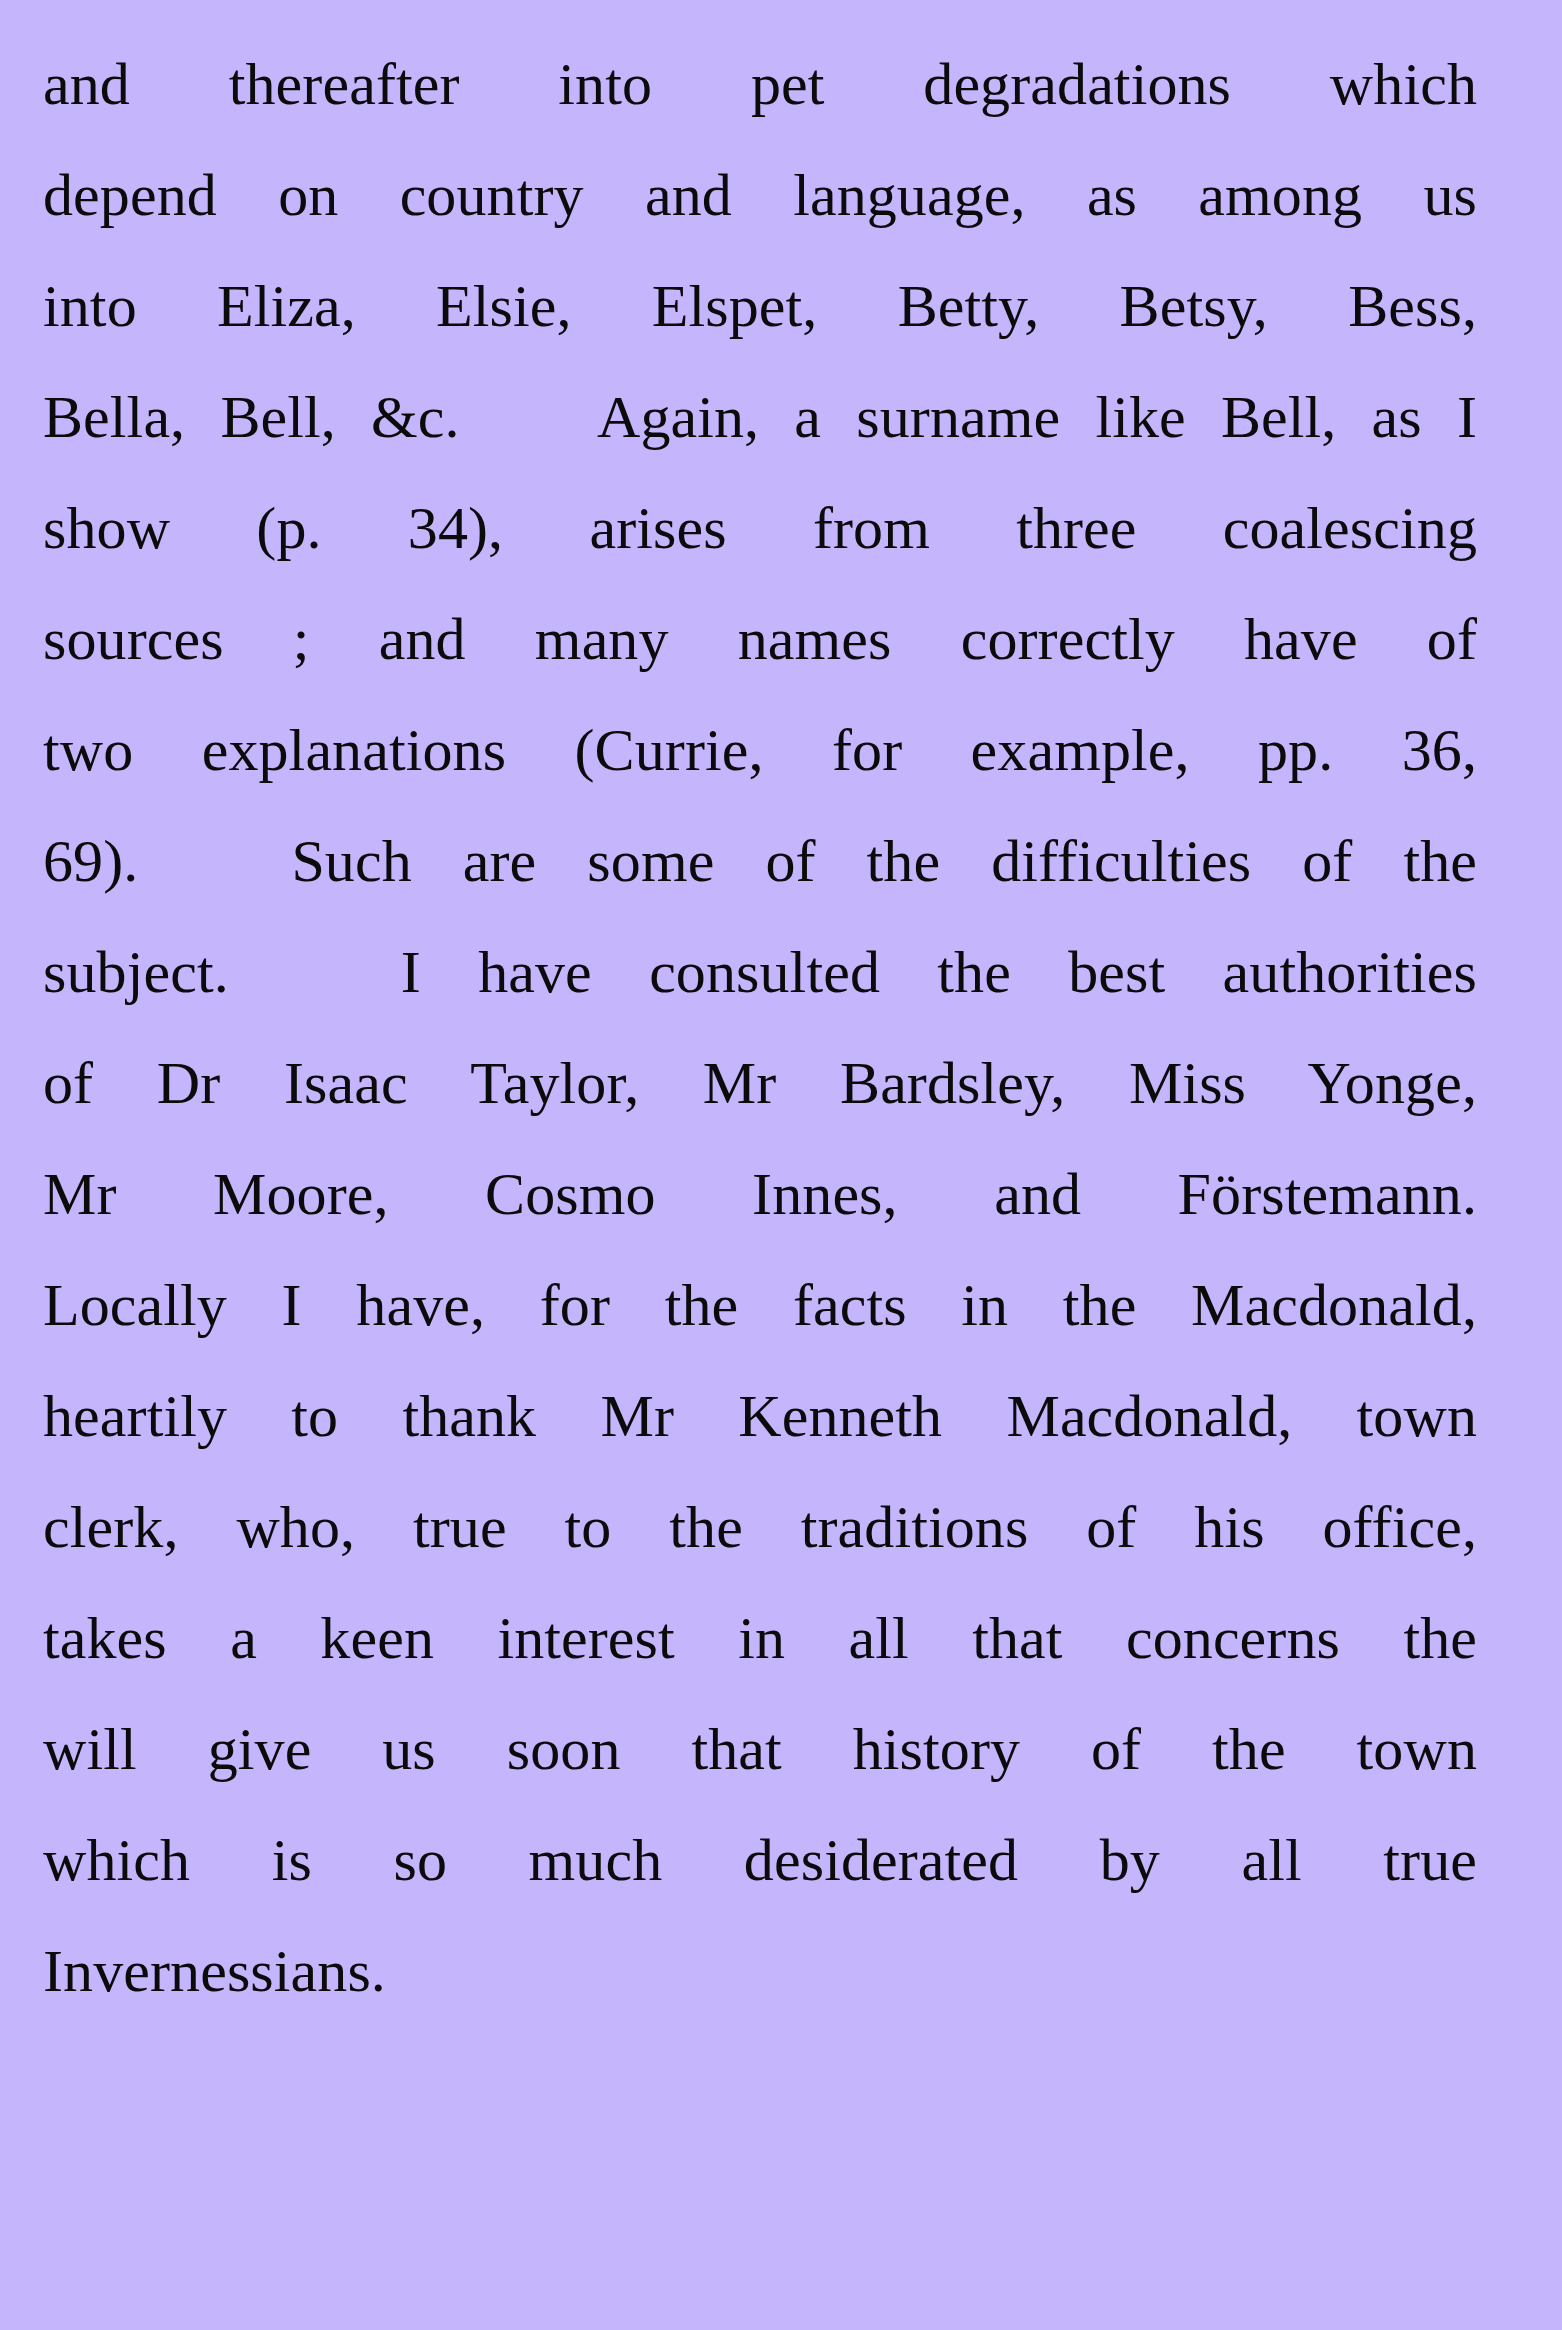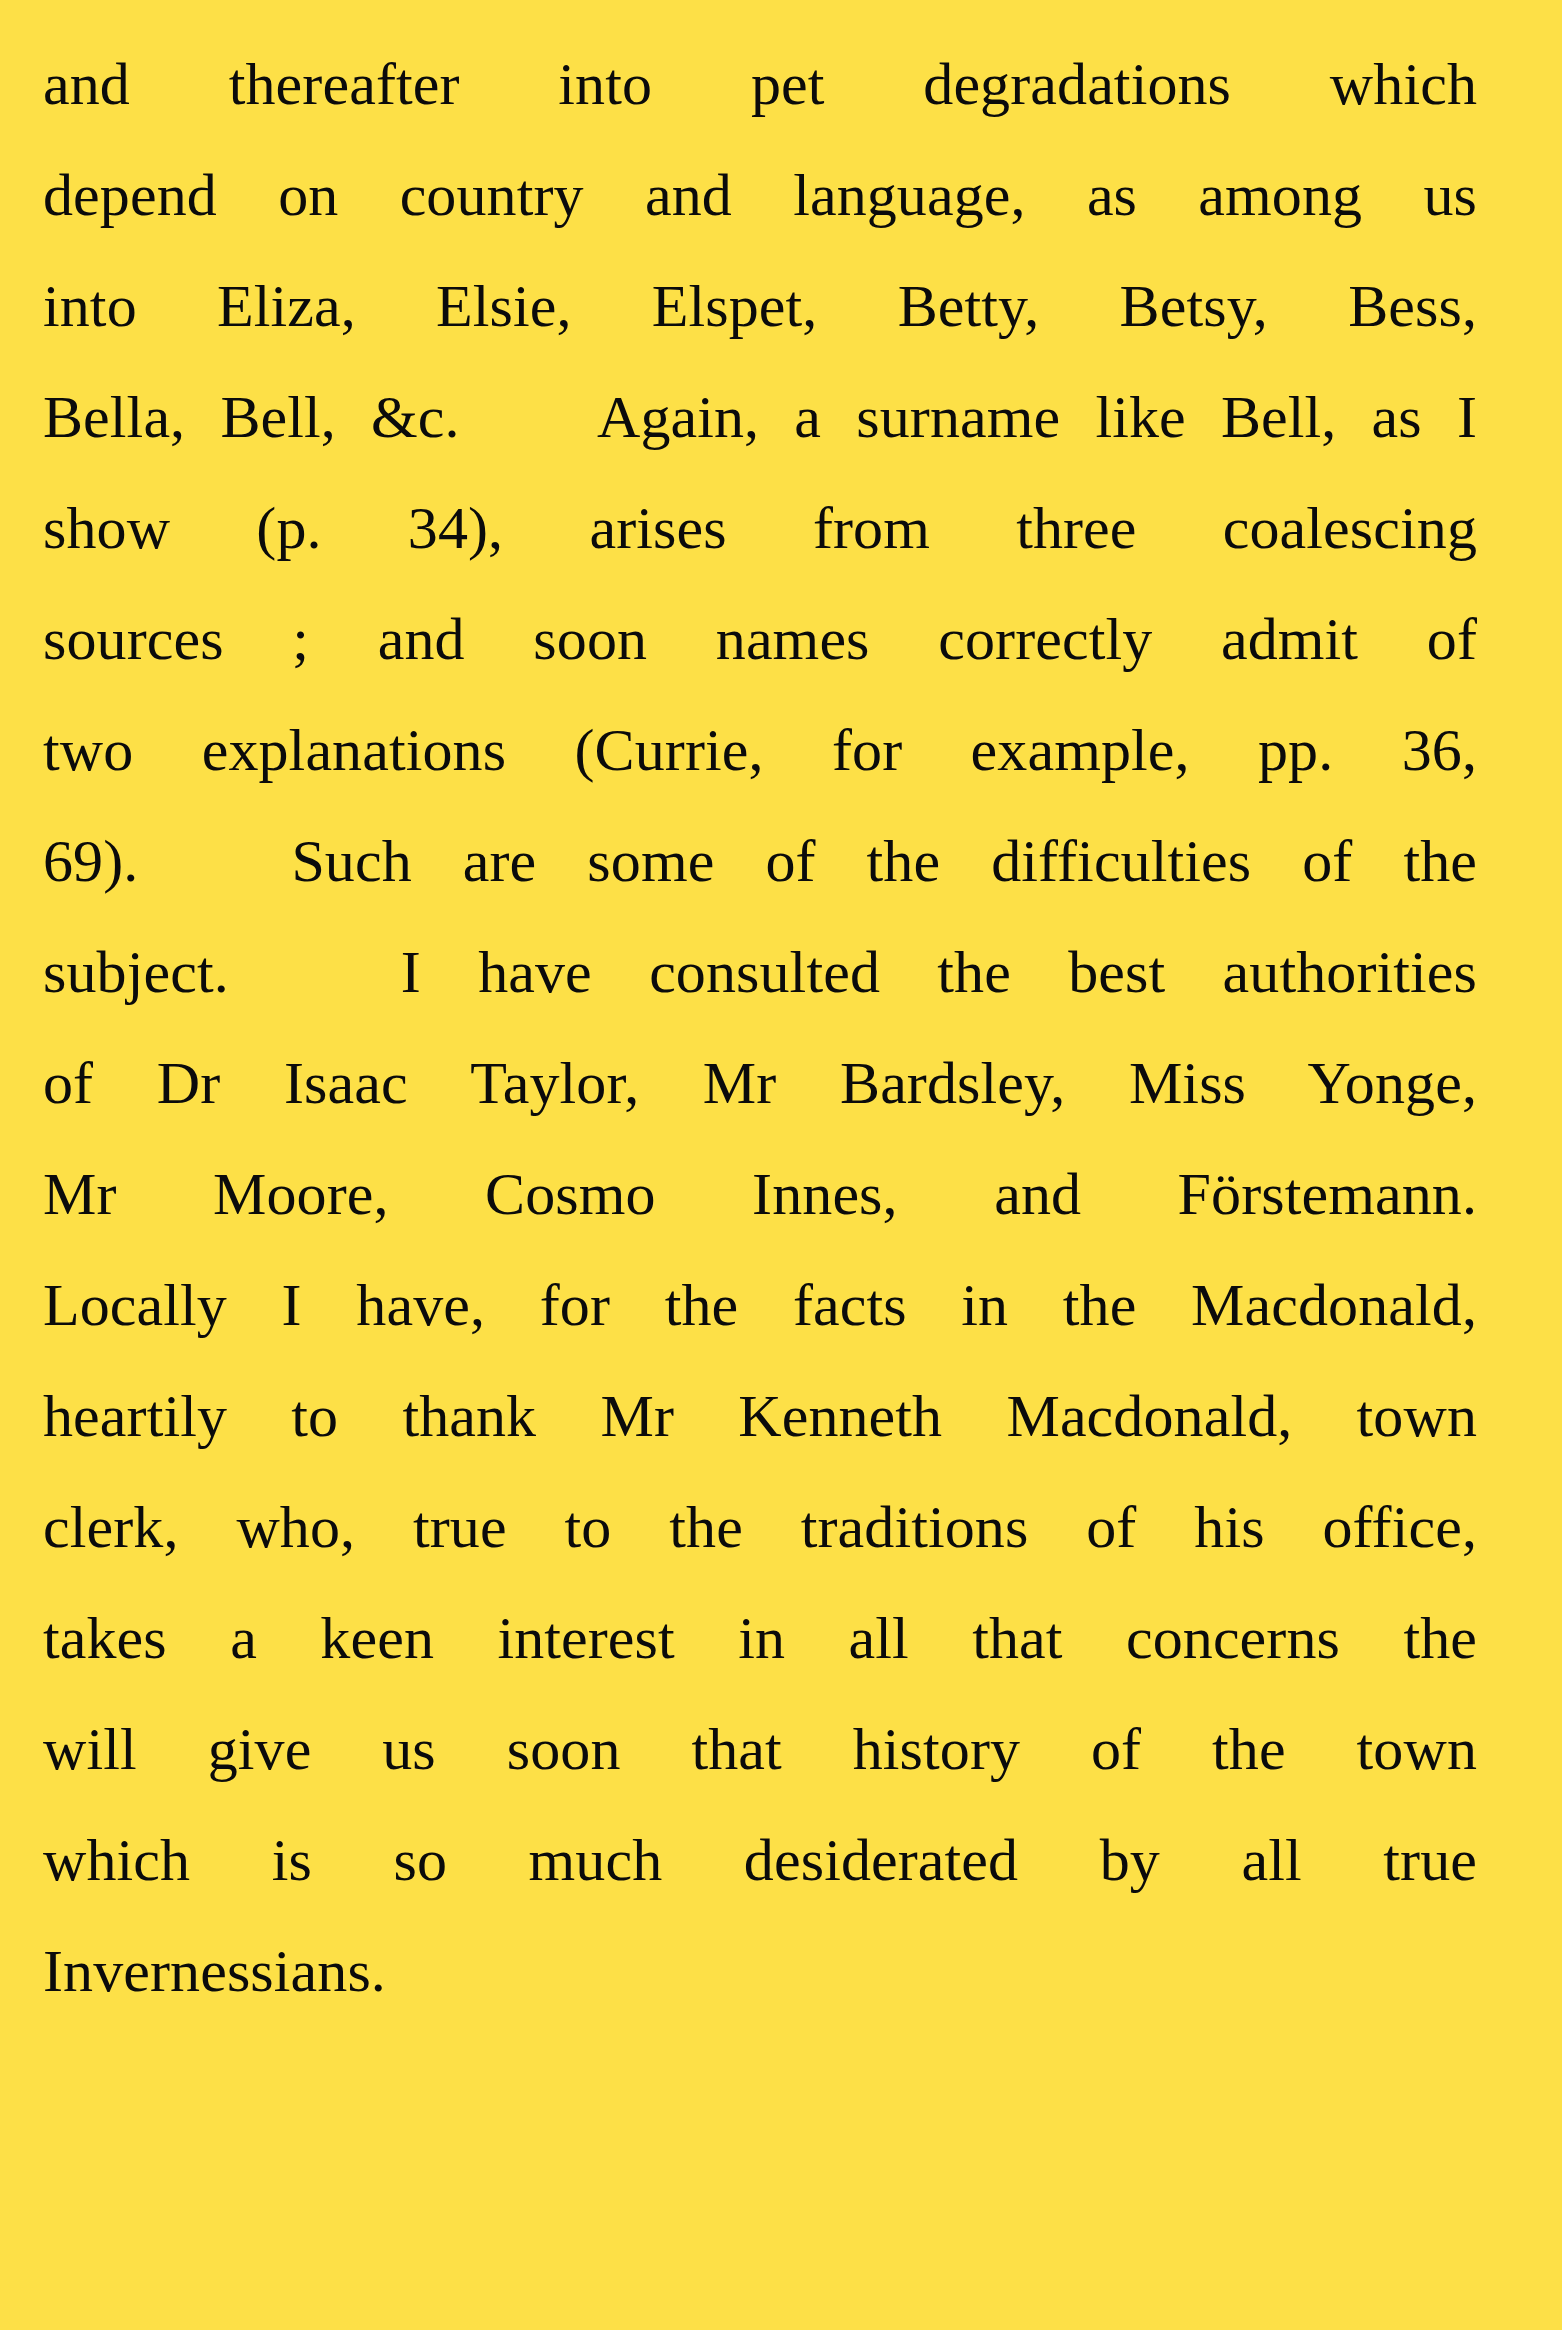--- a/index.html
+++ b/index.html
@@ -11,21 +11,21 @@
     width: 1562px;
     height: 2330px;
     overflow: hidden;
     font-family: "Liberation Serif", "DejaVu Serif", serif;
   }
   .page {
     width: 1562px;
     height: 2330px;
     box-sizing: border-box;
     padding: 29px 85px 0 43px;
-    background: #fde047;
+    background: #c4b5fd;
     position: relative;
   }
   .body-text {
     color: #0b0b0b;
     font-size: 60px;
     line-height: 111px;
     text-align: justify;
     text-justify: inter-word;
     letter-spacing: 0.1px;
     word-spacing: 1.4px;
@@ -48,21 +48,21 @@
 <body>
 
 <div class="page">
   <div class="body-text">
     <p>
       <span class="line">and thereafter into pet degradations which</span>
       <span class="line">depend on country and language, as among us</span>
       <span class="line">into Eliza, Elsie, Elspet, Betty, Betsy, Bess,</span>
       <span class="line">Bella, Bell, &amp;c.    Again, a surname like Bell, as I</span>
       <span class="line">show (p. 34), arises from three coalescing</span>
-      <span class="line">sources ; and soon names correctly admit of</span>
+      <span class="line">sources ; and many names correctly have of</span>
       <span class="line">two explanations (Currie, for example, pp. 36,</span>
       <span class="line">69).   Such are some of the difficulties of the</span>
       <span class="line">subject.   I have consulted the best authorities</span>
       <span class="line">of Dr Isaac Taylor, Mr Bardsley, Miss Yonge,</span>
       <span class="line">Mr Moore, Cosmo Innes, and Förstemann.</span>
       <span class="line">Locally I have, for the facts in the Macdonald,</span>
       <span class="line">heartily to thank Mr Kenneth Macdonald, town</span>
       <span class="line">clerk, who, true to the traditions of his office,</span>
       <span class="line">takes a keen interest in all that concerns the</span>
       <span class="line">will give us soon that history of the town</span>

